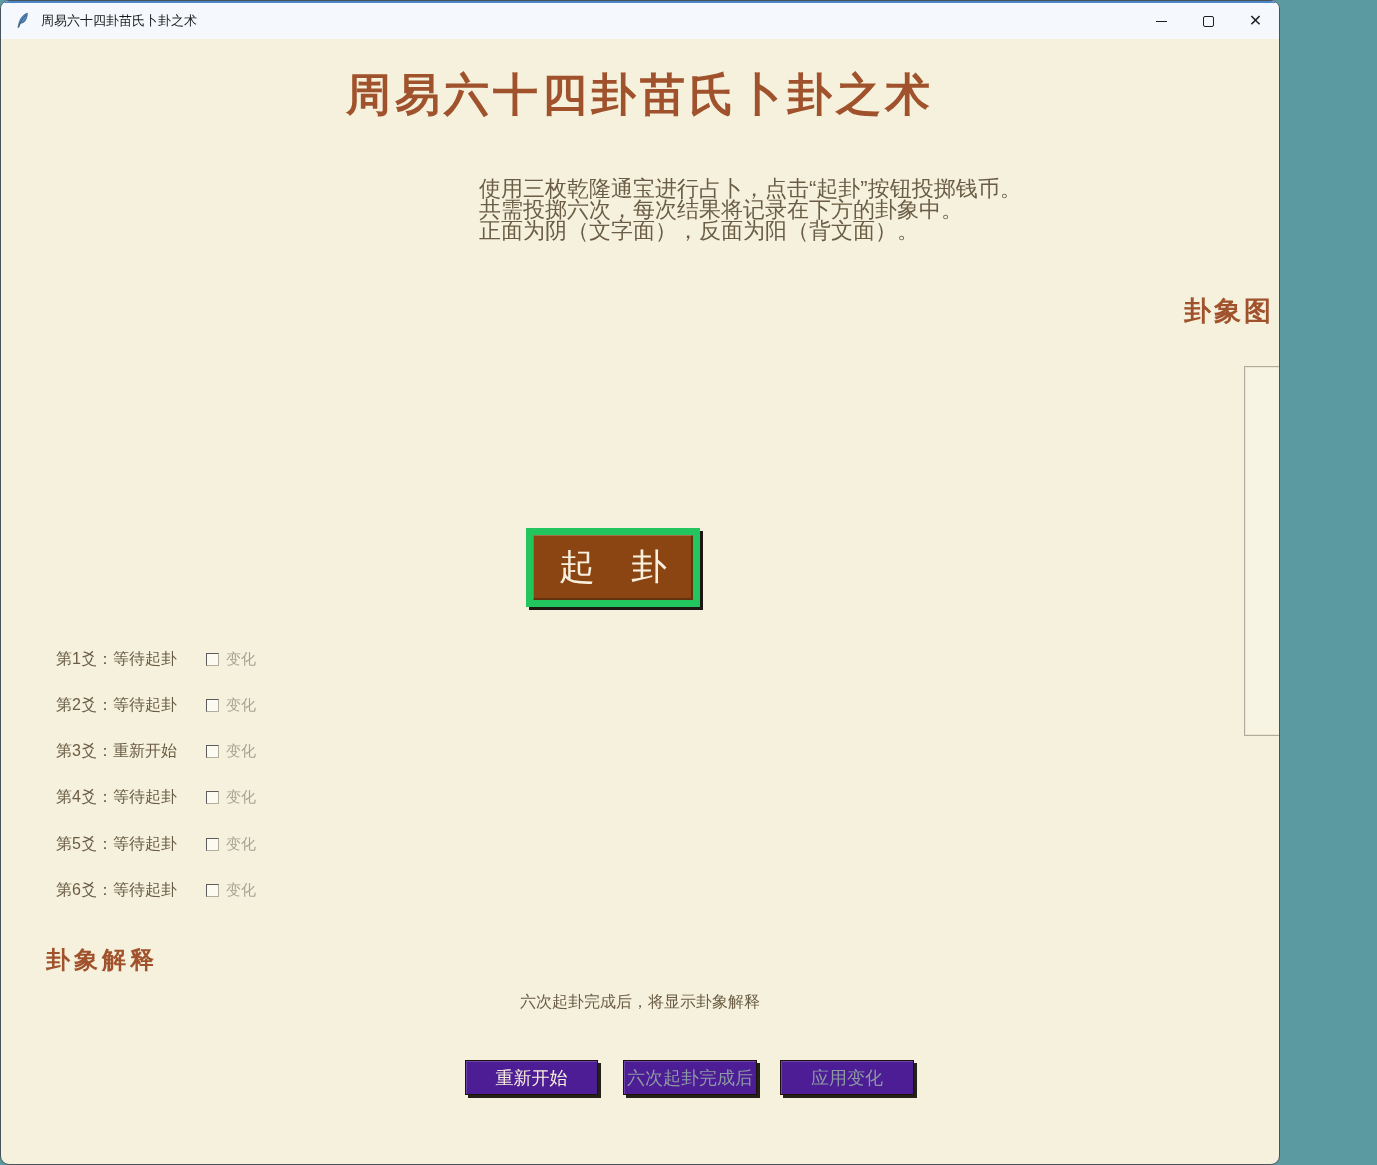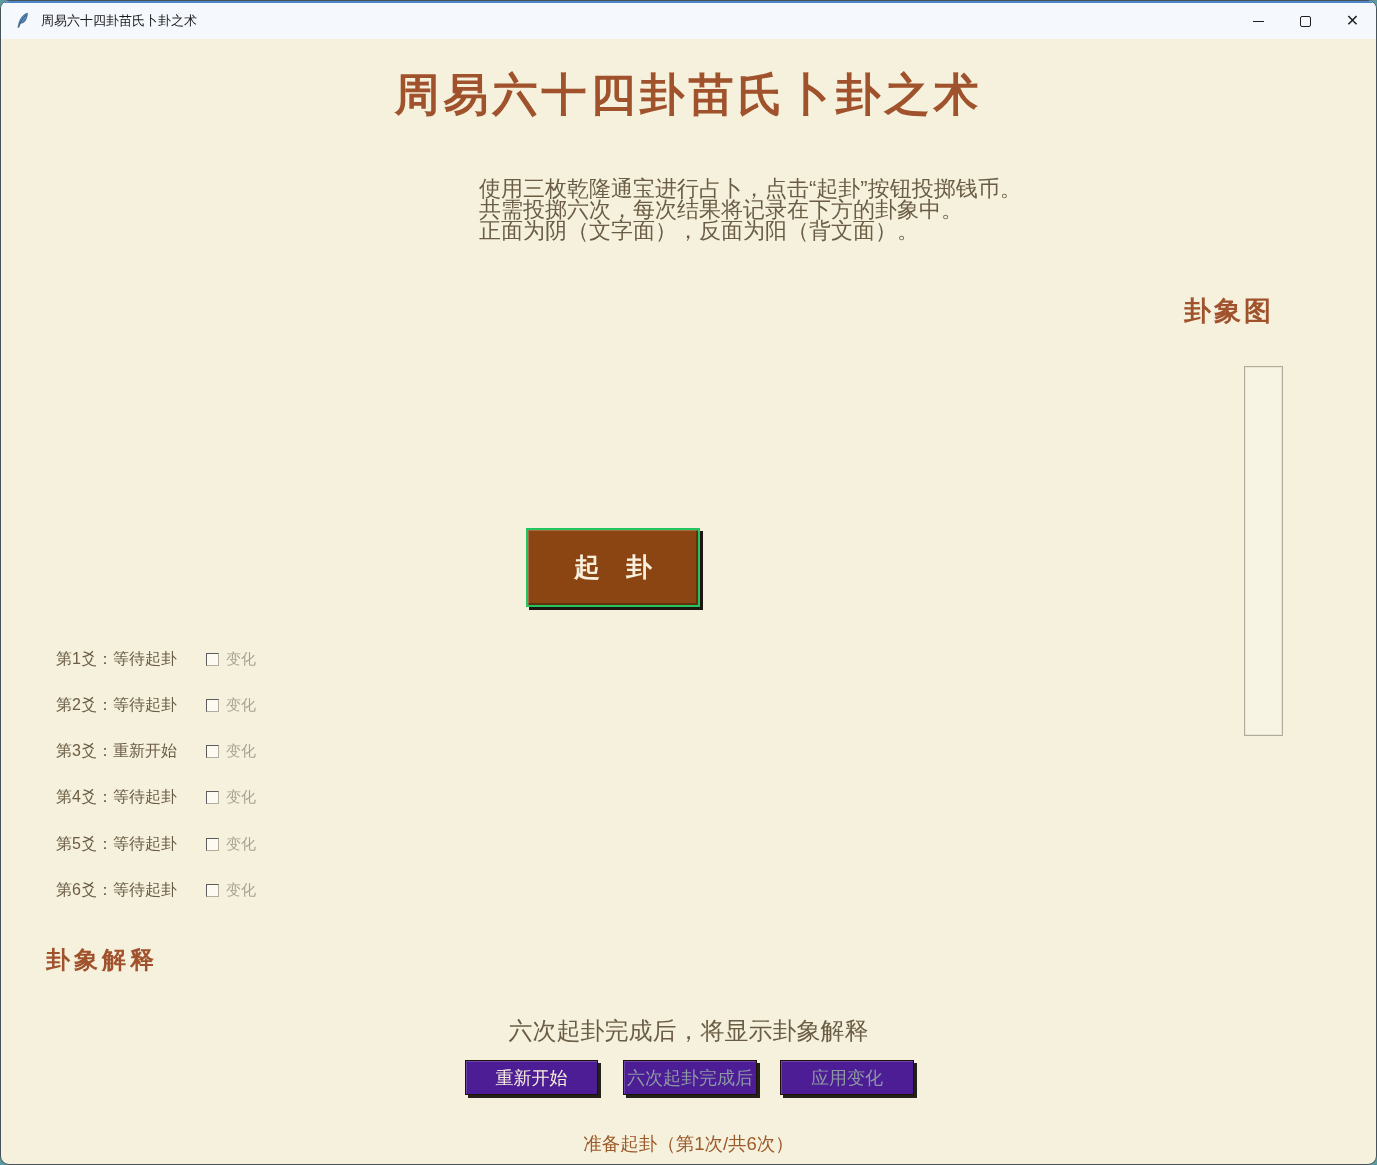--- a/index.html
+++ b/index.html
@@ -3,21 +3,21 @@
 <meta charset="utf-8">
 <style>
   * { box-sizing: border-box; margin: 0; padding: 0; }
   html,body { width:100%; height:100%; }
   body {
     background:#5a9aa0;
     font-family:"Liberation Sans","DejaVu Sans",sans-serif;
   }
   .window {
     position:relative;
-    width:1377px; height:1165px;
+    width:1280px; height:1165px;
     background:#f5f1dc;
     border:1px solid #47525a;
     border-radius:9px;
     overflow:hidden;
   }
   
   .titlebar {
     position:absolute; top:0; left:0; right:0; height:38px;
     background:#f5f8fc;
     border-top:2px solid #4a86c8;
@@ -66,27 +66,27 @@
     width:39px; height:370px;
     background:#f8f4e3;
     border:1px solid #b0ac9b;
     box-shadow: inset 0 0 0 1px #eae6d2;
   }
 
   .cast-button {
     position:absolute; top:487px; left:525px;
     width:174px; height:79px;
     background:#8b4513;
-    border:2px solid #22c55e;
+    border:7px solid #22c55e;
     box-shadow: inset 1px 1px 0 rgba(255,255,255,.22),
                 inset -2px -2px 0 rgba(0,0,0,.28),
                 3px 3px 0 #1c1712;
     color:#f8f0dd;
     font-family:"Liberation Serif","DejaVu Serif",serif;
-    font-weight:bold; font-size:26px;
+    font-weight:normal; font-size:36px;
     display:flex; align-items:center; justify-content:center;
     cursor:pointer;
   }
 
   .line-row {
     position:absolute; left:55px; height:26px;
     display:flex; align-items:center;
   }
   .line-label { font-size:16px; color:#6b5d45; white-space:nowrap; }
   .chk-group { display:flex; align-items:center; margin-left:29px; }
@@ -100,21 +100,21 @@
   .chk-label { margin-left:7px; font-size:15px; color:#a6a195; }
 
   .interp-heading {
     position:absolute; top:903px; left:45px;
     font-family:"Liberation Serif","DejaVu Serif",serif;
     font-weight:bold; font-size:24px; letter-spacing:4px;
     color:#a0522d;
   }
   .interp-text {
     position:absolute; top:951px; left:0; width:100%;
-    text-align:center; font-size:24px; color:#6b5d45;margin-top:23px;
+    text-align:center; font-size:16px; color:#6b5d45;
   }
 
   .footer-btn {
     position:absolute; top:1019px; height:35px;
     background:#4c1d95;
     border:1px solid #1c1209;
     box-shadow: inset 1px 1px 0 rgba(255,255,255,.18),
                 3px 3px 0 #24201a;
     font-size:18px;
     display:flex; align-items:center; justify-content:center;
@@ -217,16 +217,15 @@
       </span>
     </div>
 
     <div class="interp-heading">卦象解释</div>
     <div class="interp-text">六次起卦完成后，将显示卦象解释</div>
 
     <div class="footer-btn btn-restart">重新开始</div>
     <div class="footer-btn btn-setchanges">六次起卦完成后</div>
     <div class="footer-btn btn-apply">应用变化</div>
 
-    <div class="status-text">准备起卦（第1次/共6次）</div>
 
   </div>
 </div>
 
 </body></html>

